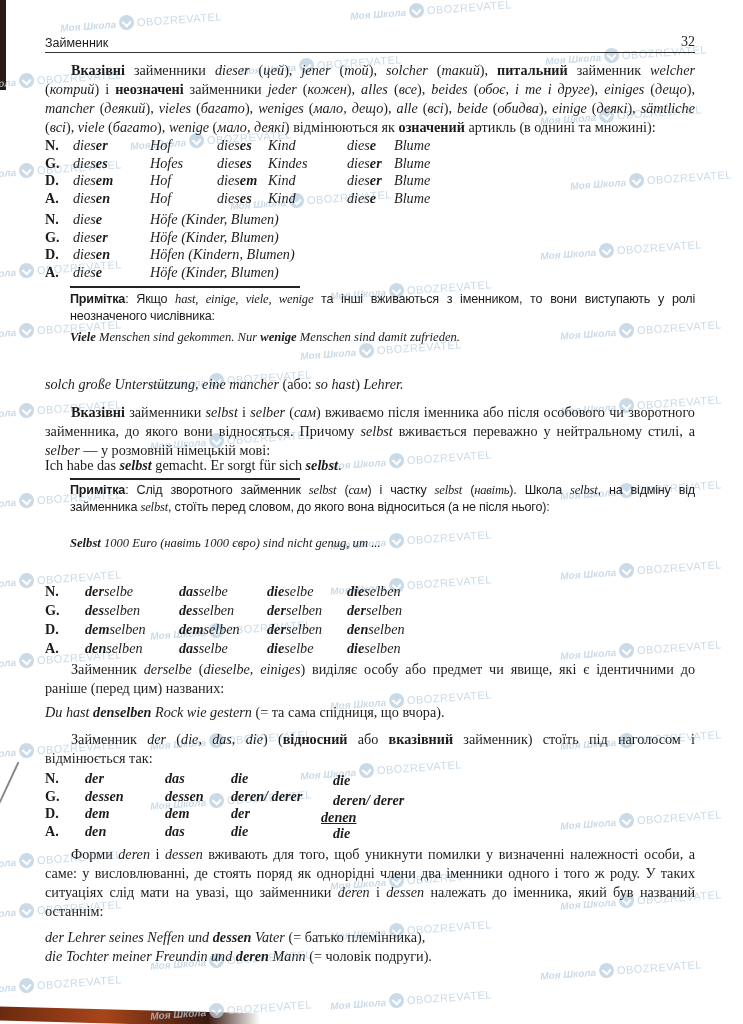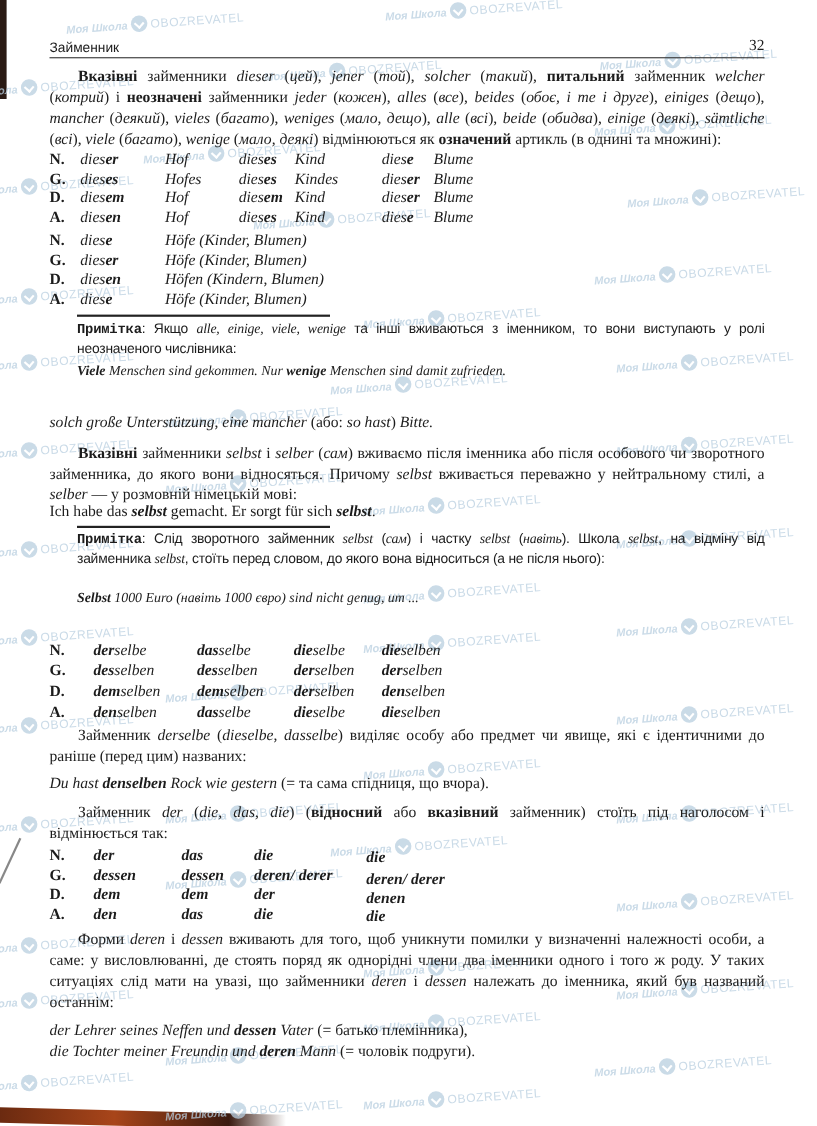--- a/index.html
+++ b/index.html
@@ -27,21 +27,21 @@
   .header .title { position:absolute; left:0; top:0; font-family:"Liberation Sans", sans-serif; font-size:12.5px; }
   .header .pageno { position:absolute; right:0; top:-2px; font-size:14px; }
 
   .p { position:absolute; left:45px; width:650px; font-size:14.2px; line-height:19px; text-align:justify; }
   .p.indent { text-indent:26px; }
   .note { position:absolute; left:70px; width:625px; font-size:12.6px; line-height:17px; text-align:justify; font-family:"Liberation Sans", sans-serif; letter-spacing:-0.2px; }
   .note i, .note em { font-family:"Liberation Serif", serif; }
   .rule { position:absolute; left:70px; width:230px; border-top:2px solid #222; }
   .ex-note { position:absolute; left:70px; font-size:12.6px; font-style:italic; }
   b { font-weight:bold; }
-  .b-sans { font-family:Liberation Mono, monospace; font-weight:bold; }
+  .b-sans { font-family:Liberation Sans, sans-serif; font-weight:bold; }
 
   .grid { position:absolute; font-size:14.2px; }
   .grid .row { position:absolute; left:0; white-space:nowrap; }
   .grid .cell { position:absolute; top:0; font-style:italic; }
   .grid .case { position:absolute; top:0; left:0; font-weight:bold; font-style:normal; }
 
   .wm { position:absolute; font-family:"Liberation Sans", sans-serif; color:#b9cfe0; opacity:0.75; white-space:nowrap; pointer-events:none; transform:rotate(-4deg); }
   .wm .ms { font-style:italic; font-weight:bold; font-size:10px; }
   .wm .circ { display:inline-block; width:15px; height:15px; border-radius:50%; background:#b9cfe0; vertical-align:middle; margin:0 3px; position:relative; }
   .wm .circ::after { content:""; position:absolute; left:4px; top:4px; width:5px; height:5px; border-left:2px solid #fff; border-bottom:2px solid #fff; transform:rotate(-45deg); }
@@ -176,25 +176,25 @@
           <span class="case">A.</span>
           <span class="cell" style="left: 28px;"><span>dies</span><b>e</b></span>
           <span class="cell" style="left: 105px;">Höfe (Kinder, Blumen)</span>
         </div>
       </div>
   </div>
 
   <div class="rule" style="top:286px"></div>
 
   <div class="note" style="top:291px">
-    <span class="b-sans">Примітка</span><span class="rich"><span>: Якщо </span><i>alle, einige, viele, wenige</i><span> та інші вживаються з іменником, то вони виступають у ролі неозначеного числівника:</span></span>
+    <span class="b-sans">Примітка</span><span class="rich"><span>: Якщо </span><i>hast, einige, viele, wenige</i><span> та інші вживаються з іменником, то вони виступають у ролі неозначеного числівника:</span></span>
   </div>
   <div class="ex-note rich" style="top:330px"><b style="font-style: italic;">Viele</b><span> Menschen sind gekommen. Nur </span><b style="font-style: italic;">wenige</b><span> Menschen sind damit zufrieden.</span></div>
 
-  <div class="p rich" style="top:375px"><i>solch große Unterstützung, eine mancher</i><span> (або: </span><i>so hast</i><span>) </span><i>Bitte.</i></div>
+  <div class="p rich" style="top:375px"><i>solch große Unterstützung, eine mancher</i><span> (або: </span><i>so hast</i><span>) </span><i>Lehrer.</i></div>
 
   <div class="p indent rich" style="top:403px"><b>Вказівні</b><span> займенники </span><i>selbst</i><span> і </span><i>selber</i><span> (</span><i>сам</i><span>) вживаємо після іменника або після особового чи зворотного займенника, до якого вони відносяться. Причому </span><i>selbst</i><span> вживається переважно у нейтральному стилі, а </span><i>selber</i><span> — у розмовній німецькій мові:</span></div>
   <div class="p rich" style="top:456px"><span>Ich habe das </span><b style="font-style: italic;">selbst</b><span> gemacht. Er sorgt für sich </span><b style="font-style: italic;">selbst</b><span>.</span></div>
 
   <div class="rule" style="top:478px"></div>
   <div class="note" style="top:482px">
     <span class="b-sans">Примітка</span><span class="rich"><span>: Слід зворотного займенник </span><i>selbst</i><span> (</span><i>сам</i><span>) і частку </span><i>selbst</i><span> (</span><i>навіть</i><span>). Школа </span><i>selbst</i><span>, на відміну від займенника </span><i>selbst</i><span>, стоїть перед словом, до якого вона відноситься (а не після нього):</span></span>
   </div>
   <div class="ex-note rich" style="top:536px"><b style="font-style: italic;">Selbst</b><span> 1000 Euro (</span><i>навіть 1000 євро</i><span>) sind nicht genug, um ...</span></div>
 
@@ -225,21 +225,21 @@
         <div class="row" style="top: 57px;">
           <span class="case">A.</span>
           <span class="cell" style="left: 40px;"><b>den</b><span>selben</span></span>
           <span class="cell" style="left: 134px;"><b>das</b><span>selbe</span></span>
           <span class="cell" style="left: 222px;"><b>die</b><span>selbe</span></span>
           <span class="cell" style="left: 302px;"><b>die</b><span>selben</span></span>
         </div>
       </div>
   </div>
 
-  <div class="p indent rich" style="top:660px"><span>Займенник </span><i>derselbe</i><span> (</span><i>dieselbe, dasselbe</i><span>) виділяє особу або предмет чи явище, які є ідентичними до раніше (перед цим) названих:</span></div>
+  <div class="p indent rich" style="top:660px"><span>Займенник </span><i>derselbe</i><span> (</span><i>dieselbe, einiges</i><span>) виділяє особу або предмет чи явище, які є ідентичними до раніше (перед цим) названих:</span></div>
   <div class="p rich" style="top:703px"><i>Du hast </i><b style="font-style: italic;">denselben</b><i> Rock wie gestern</i><span> (= та сама спідниця, що вчора).</span></div>
 
   <div class="p indent rich" style="top:730px"><span>Займенник </span><i>der</i><span> (</span><i>die, das, die</i><span>) (</span><b>відносний</b><span> або </span><b>вказівний</b><span> займенник) стоїть під наголосом і відмінюється так:</span></div>
 
   <div class="grid" style="left:45px; top:770px; width:420px;">
     <div class="rows3">
         <div class="row" style="top: 0px;">
           <span class="case">N.</span>
           <b class="cell" style="left: 40px; font-style: italic; top: 0px;">der</b>
           <b class="cell" style="left: 120px; font-style: italic; top: 0px;">das</b>
@@ -251,21 +251,21 @@
           <b class="cell" style="left: 40px; font-style: italic; top: 0px;">dessen</b>
           <b class="cell" style="left: 120px; font-style: italic; top: 0px;">dessen</b>
           <b class="cell" style="left: 186px; font-style: italic; top: 0px;">deren/ derer</b>
           <b class="cell" style="left: 288px; font-style: italic; top: 4px;">deren/ derer</b>
         </div>
         <div class="row" style="top: 35px;">
           <span class="case">D.</span>
           <b class="cell" style="left: 40px; font-style: italic; top: 0px;">dem</b>
           <b class="cell" style="left: 120px; font-style: italic; top: 0px;">dem</b>
           <b class="cell" style="left: 186px; font-style: italic; top: 0px;">der</b>
-          <b class="cell" style="left: 288px; font-style: italic; top: 4px;">denen</b>
+          <b class="cell" style="left: 276px; font-style: italic; top: 4px; text-decoration: underline;">denen</b>
         </div>
         <div class="row" style="top: 52.5px;">
           <span class="case">A.</span>
           <b class="cell" style="left: 40px; font-style: italic; top: 0px;">den</b>
           <b class="cell" style="left: 120px; font-style: italic; top: 0px;">das</b>
           <b class="cell" style="left: 186px; font-style: italic; top: 0px;">die</b>
           <b class="cell" style="left: 288px; font-style: italic; top: 2px;">die</b>
         </div>
       </div>
   </div>

